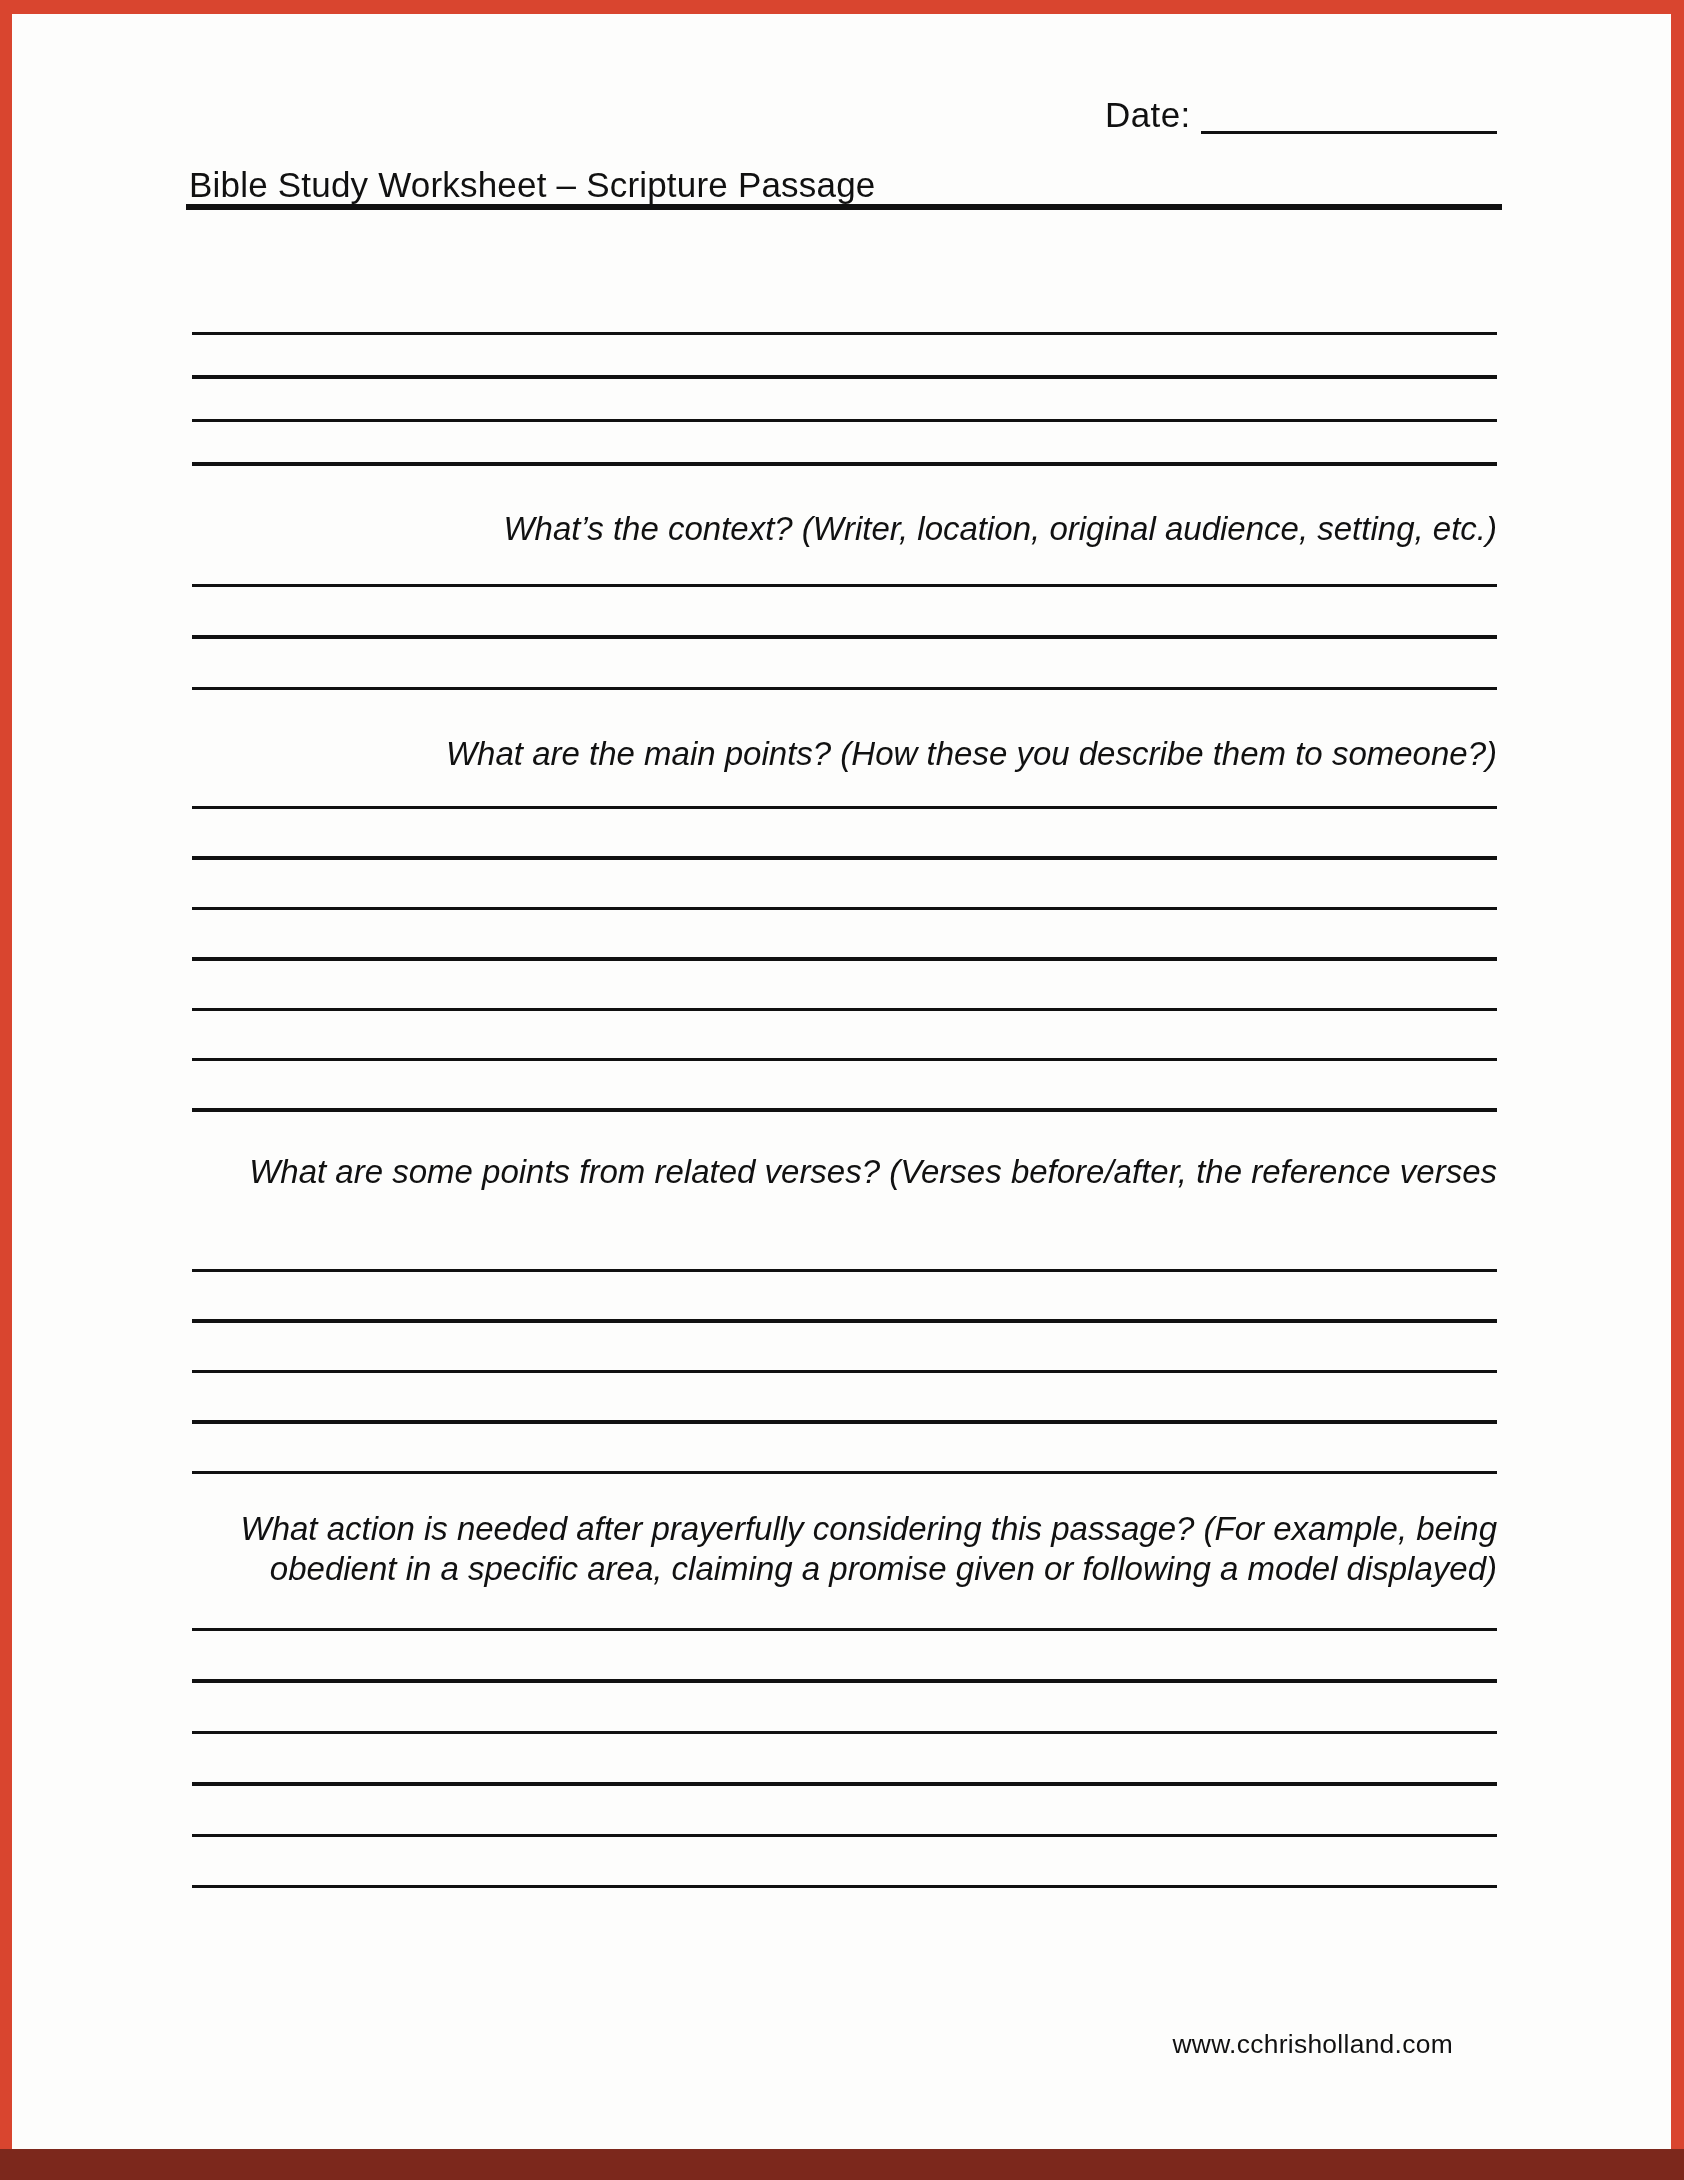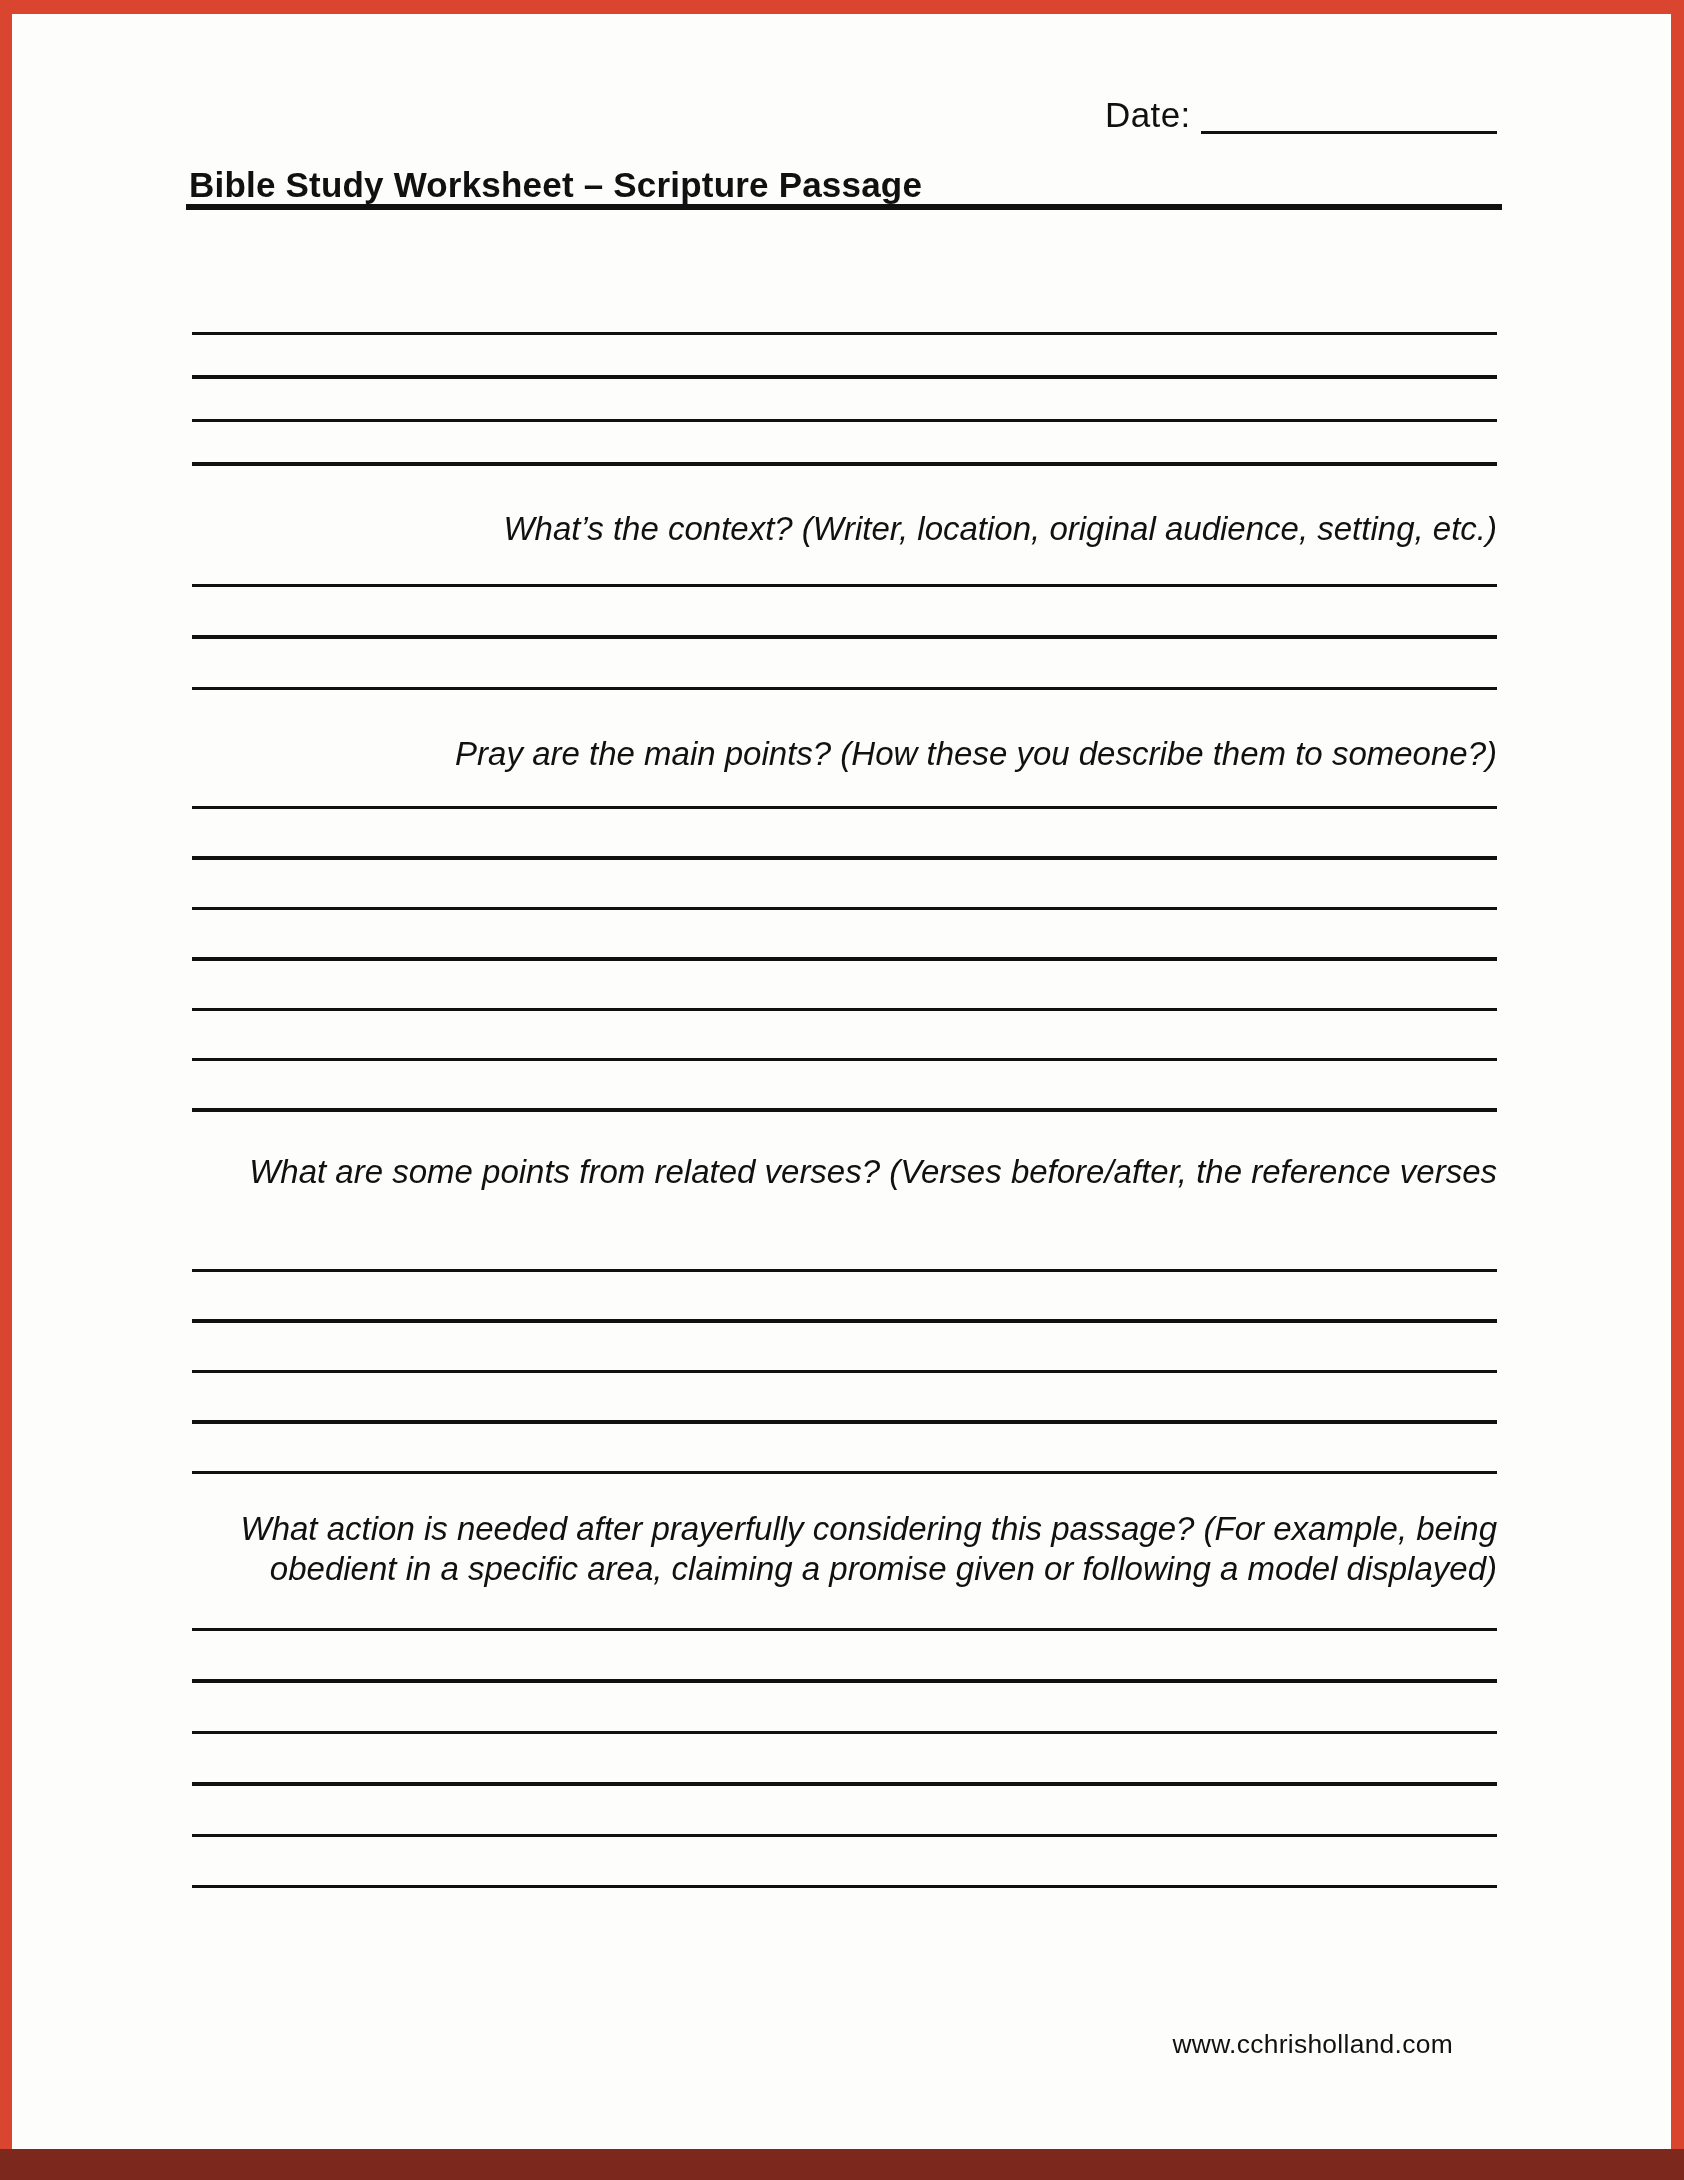--- a/index.html
+++ b/index.html
@@ -28,21 +28,21 @@
   }
   .date-row .label { letter-spacing: 0.4px; }
   .date-row .blank {
     width: 296px; margin-left: 10.2px;
     border-bottom: 3.4px solid var(--ink); height: 36px;
   }
 
   
   .title {
     position: absolute; top: 165px; left: 189px;
-    font-size: 35px; font-weight: 700; letter-spacing: 0.2px;
+    font-size: 35px; font-weight: 400; letter-spacing: 0.2px;
   }
   .title-rule {
     position: absolute; top: 204px; left: 186px;
     width: 1316px; height: 6px; background: var(--ink);
   }
 
   
   .scripture-row {
     position: absolute; top: 254px; left: 192px; width: 1305px;
     display: flex; align-items: flex-end;
@@ -114,21 +114,21 @@
     </div>
 
   <div class="question q-context">What’s the context? (Writer, location, original audience, setting, etc.)</div>
   <div class="rules rules-context">
       <div class="rule"></div>
       <div class="rule"></div>
       <div class="rule"></div>
     </div>
 
   <div class="question q-main">
-    <span>Pray are the </span><span class="u">main</span><span> points? (How these you describe them to someone?)</span>
+    <span>What are the </span><span class="u">main</span><span> points? (How these you describe them to someone?)</span>
   </div>
   <div class="rules rules-main">
       <div class="rule"></div>
       <div class="rule"></div>
       <div class="rule"></div>
       <div class="rule"></div>
       <div class="rule"></div>
       <div class="rule"></div>
       <div class="rule"></div>
     </div>

